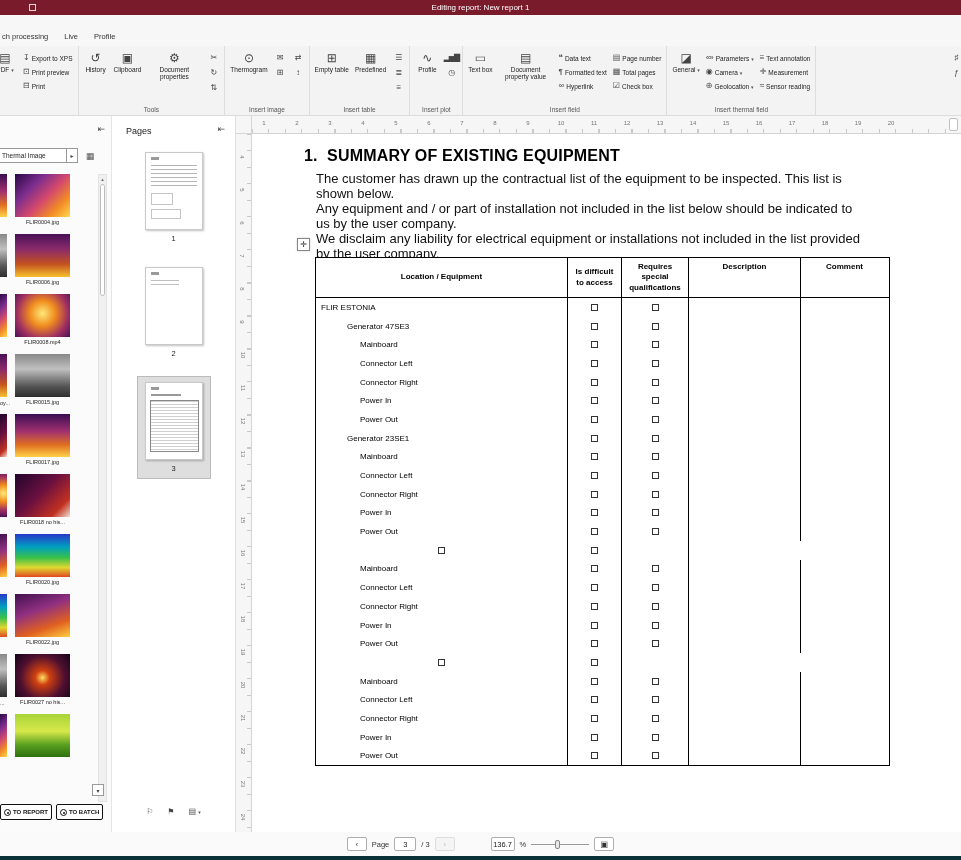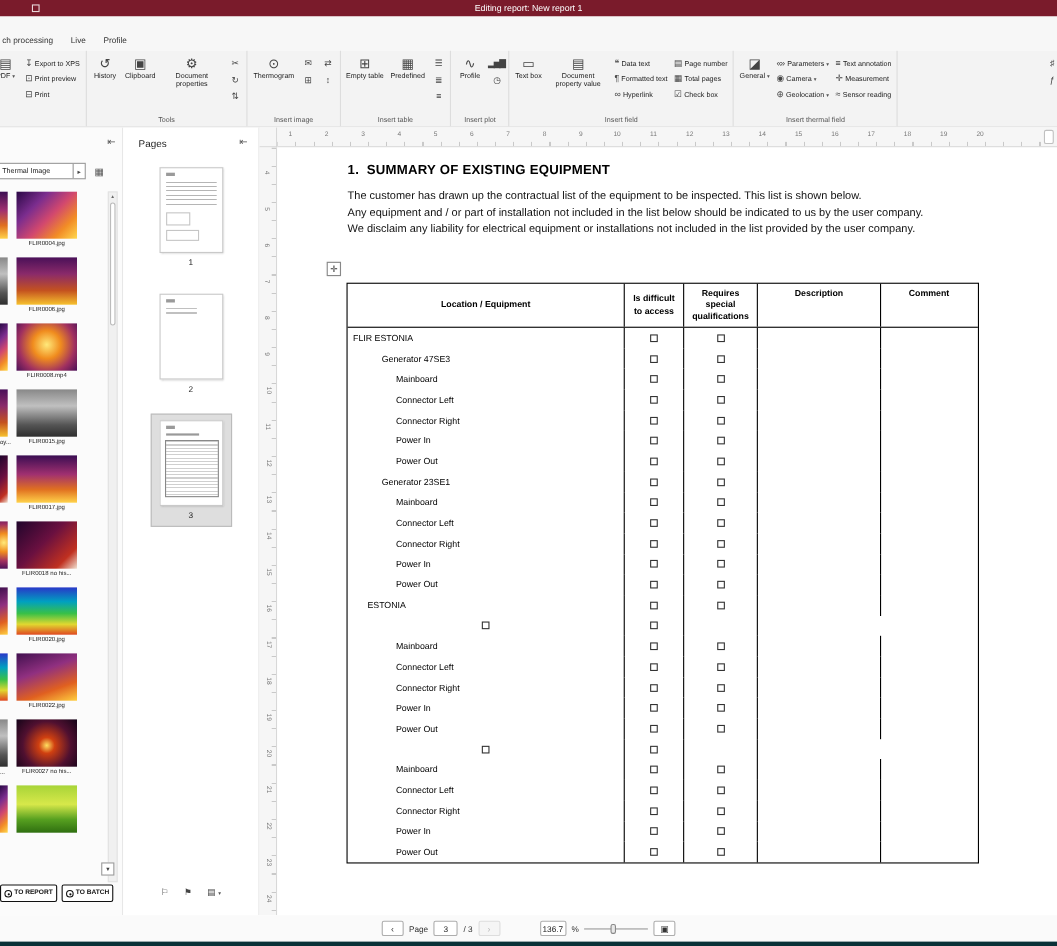--- a/index.html
+++ b/index.html
@@ -98,23 +98,23 @@
 .doc-area{position:absolute;left:236px;top:0;right:0;bottom:0;background:#fff}
 .ruler-corner{position:absolute;left:0;top:0;width:16px;height:18px;background:#f6f6f6;border-bottom:1px solid #d5d5d5;border-right:1px solid #d5d5d5}
 .h-ruler{position:absolute;left:16px;top:0;right:0;height:18px;background:#f6f6f6;border-bottom:1px solid #d5d5d5;overflow:hidden}
 .hnum{position:absolute;top:4px;transform:translateX(-50%);font-size:6px;color:#777}
 .h-ruler::after{content:"";position:absolute;left:0;right:0;bottom:0;height:4px;background:repeating-linear-gradient(90deg,#c9c9c9 0 1px,transparent 1px 16.5px)}
 .v-ruler{position:absolute;left:0;top:18px;width:16px;bottom:0;background:#f6f6f6;border-right:1px solid #d5d5d5;overflow:hidden}
 .vnum{position:absolute;left:4px;transform:translateY(-50%) rotate(90deg);font-size:6px;color:#777}
 .v-ruler::after{content:"";position:absolute;top:0;bottom:0;right:0;width:4px;background:repeating-linear-gradient(180deg,#c9c9c9 0 1px,transparent 1px 16.5px)}
 .ruler-endbox{position:absolute;right:3px;top:2px;width:9px;height:13px;background:#fff;border:1px solid #c0c0c0;border-radius:2px}
 .doc-view{position:absolute;left:16px;top:18px;right:0;bottom:0;background:#fff;overflow:hidden}
-.doc-heading{position:absolute;left:64px;top:13px;font-size:12px;font-weight:bold;color:#000;white-space:pre;letter-spacing:.2px}
+.doc-heading{position:absolute;left:52px;top:13px;font-size:16px;font-weight:bold;color:#000;white-space:pre;letter-spacing:.2px}
 .doc-paras{position:absolute;left:64px;top:37px;width:545px}
-.doc-p{font-size:10px;line-height:15px;color:#111}
+.doc-p{font-size:13px;line-height:15px;color:#111}
 .move-handle{position:absolute;left:45px;top:104px;width:13px;height:13px;border:1px solid #888;background:#fff;display:flex;align-items:center;justify-content:center;font-size:8px;color:#333;box-shadow:0 0 2px rgba(0,0,0,.2)}
 .eq-table{position:absolute;left:63px;top:123px;width:575px;border:1.5px solid #000;background:#fff}
 .eq-head{display:grid;grid-template-columns:251px 54px 67px 112px 88px;height:40px;border-bottom:1px solid #000}
 .hc{font-size:8px;font-weight:bold;display:flex;align-items:center;justify-content:center;text-align:center;line-height:1.3;padding:2px 3px;color:#000}
 .hc:nth-child(n+2){border-left:1px solid #000}
 .hc:nth-child(4),.hc:nth-child(5){align-items:flex-start;padding-top:4px}
 .trow{display:grid;grid-template-columns:251px 54px 67px 112px 88px;height:18.7px}
 .tc{display:flex;align-items:center;font-size:8px;color:#000;height:100%}
 .tc.c2,.tc.c3{justify-content:center}
 .trow .tc:nth-child(n+2){border-left:1px solid #000}
@@ -704,31 +704,20 @@
                 <div class="tc c2">
                   <span class="cb"></span>
                 </div>
                 <div class="tc c3">
                   <span class="cb"></span>
                 </div>
                 <div class="tc c4"></div>
                 <div class="tc c5"></div>
               </div>
               <div class="trow">
-                <div class="tc c1" style="padding-left: 18px;">ESTONIA</div>
-                <div class="tc c2">
-                  <span class="cb"></span>
-                </div>
-                <div class="tc c3">
-                  <span class="cb"></span>
-                </div>
-                <div class="tc c4"></div>
-                <div class="tc c5"></div>
-              </div>
-              <div class="trow">
                 <div class="tc c2">
                   <span class="cb"></span>
                 </div>
                 <div class="tc c3">
                   <span class="cb"></span>
                 </div>
                 <div class="tc c4"></div>
                 <div class="tc c5"></div>
               </div>
               <div class="trow">

